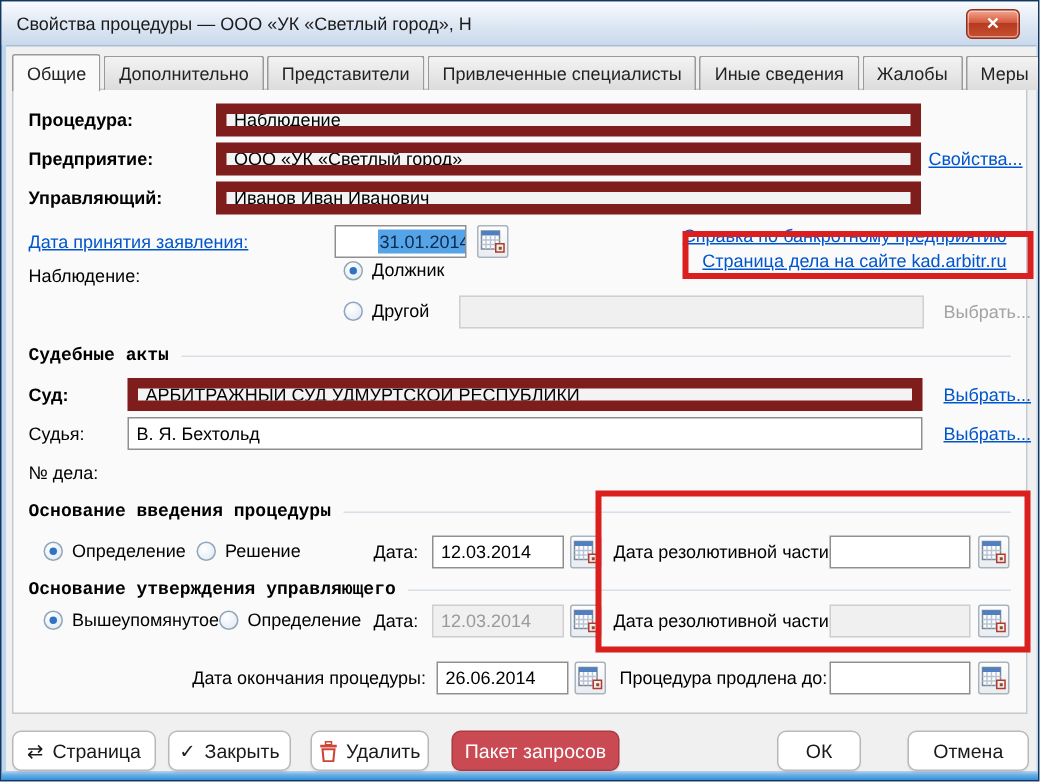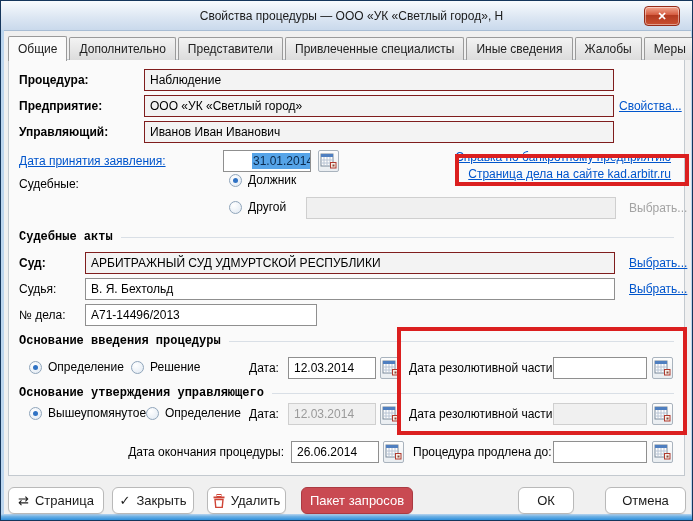--- a/index.html
+++ b/index.html
@@ -6,21 +6,21 @@
   body { font-family:"Liberation Sans", sans-serif; background:#888; }
   .window {
     position:relative; width:693px; height:521px;
     border:1px solid #15365c; background:#bcd6ef;
     padding:0 3px; overflow:hidden;
   }
   .titlebar {
     height:29px; margin:0 -3px;
     background:linear-gradient(#f8fbfe, #dde7f3 55%, #c9d9ec);
     display:flex; align-items:center; padding-left:10px;
-    font-size:12px; color:#1b1b1b;justify-content:center;
+    font-size:12px; color:#1b1b1b;
   }
   .close-btn {
     position:absolute; top:5px; right:12px; width:36px; height:20px;
     border:1px solid #962b18; border-radius:4px;
     background:linear-gradient(#f2a790, #d4593d 45%, #b33a20 46%, #c94f30);
     box-shadow:inset 0 0 0 1px rgba(255,255,255,0.45);
     color:#fff; font-size:11px; font-weight:bold; line-height:18px;
     text-align:center; cursor:pointer;
   }
   .client {
@@ -44,21 +44,21 @@
     background:#fafafa; border:1px solid #c3c9cf; z-index:2;
   }
 
   .lbl { position:absolute; font-size:12px; color:#000; white-space:nowrap; }
   .b { font-weight:bold; }
   .tb {
     position:absolute; height:22px; font-size:12px; font-family:inherit;
     padding:0 5px; color:#000; display:flex; align-items:center; white-space:nowrap; overflow:hidden;
   }
   input.tb { display:inline-block; padding:2px 5px; }
-  .ro  { background:#f3f3f3; border:1px solid #7f1d1d; }
+  .ro  { background:#f3f3f3; border:7px solid #7f1d1d; }
   .ed  { background:#ffffff; border:1px solid #8f8f8f;padding-left:28px; }
   .dis { background:#f0f0f0; border:1px solid #cfcfcf; color:#9a9a9a; }
   .selhl { background:#56a4e8; color:#0b2b4e; padding:1px 1px; }
 
   .link { position:absolute; font-size:12px; color:#0055cc; text-decoration:underline; cursor:pointer; white-space:nowrap; }
   .dislink { position:absolute; font-size:12px; color:#a3a3a3; white-space:nowrap; }
 
   .cal {
     position:absolute; width:21px; height:22px; border:1px solid #a9b3bd; border-radius:2px;
     background:linear-gradient(#fdfdfd, #e9edf1); display:flex; align-items:center; justify-content:center;
@@ -149,21 +149,21 @@
           <rect x="1" y="1" width="12" height="12" fill="#fdfdfd" stroke="#7a8a9a"></rect>
           <rect x="1" y="1" width="12" height="3" fill="#4f7fc0"></rect>
           <path d="M1 7h12 M1 10h12 M4 4v9 M7 4v9 M10 4v9" stroke="#b8c4d4" fill="none"></path>
           <rect x="10.5" y="9.5" width="5.5" height="5.5" fill="#f6efe8" stroke="#b03a2e"></rect>
           <rect x="12.5" y="11.5" width="2" height="2" fill="#8a4a3a"></rect>
         </svg>
       </button>
       <a class="link" style="right:13px; top:90px;">Справка по банкротному предприятию</a>
       <a class="link" style="right:13px; top:107px;">Страница дела на сайте kad.arbitr.ru</a>
 
-      <span class="lbl" style="left:10px; top:117px;">Судебные:</span>
+      <span class="lbl" style="left:10px; top:117px;">Наблюдение:</span>
       <div class="radio-item" style="left:220px; top:113px;">
         <span class="radio sel"></span>
         <span>Должник</span>
       </div>
       <div class="radio-item" style="left:220px; top:140px;">
         <span class="radio"></span>
         <span>Другой</span>
       </div>
       <input class="tb dis" style="left: 297px; top: 137px; width: 310px;" disabled="" value="">
       <span class="dislink" style="left:620px; top:141px;">Выбрать...</span>
@@ -176,21 +176,20 @@
       <div class="tb ro" style="left:76px; top:192px; width:530px;">
           <span>АРБИТРАЖНЫЙ СУД УДМУРТСКОЙ РЕСПУБЛИКИ</span>
         </div>
       <a class="link" style="left:620px; top:196px;">Выбрать...</a>
 
       <span class="lbl" style="left:10px; top:222px;">Судья:</span>
       <input class="tb ed" style="left: 76px; top: 218px; width: 530px;" value="В. Я. Бехтольд">
       <a class="link" style="left:620px; top:222px;">Выбрать...</a>
 
       <span class="lbl" style="left:10px; top:248px;">№ дела:</span>
-      <input class="tb ed" style="left: 76px; top: 244px; width: 232px;" value="А71-14496/2013">
 
       <div class="sect" style="top:274px;">
         <span>Основание введения процедуры</span>
           <i class="fill"></i>
       </div>
       <div class="radio-item" style="left:20px; top:300px;">
         <span class="radio sel"></span>
         <span>Определение</span>
       </div>
       <div class="radio-item" style="left:122px; top:300px;">

